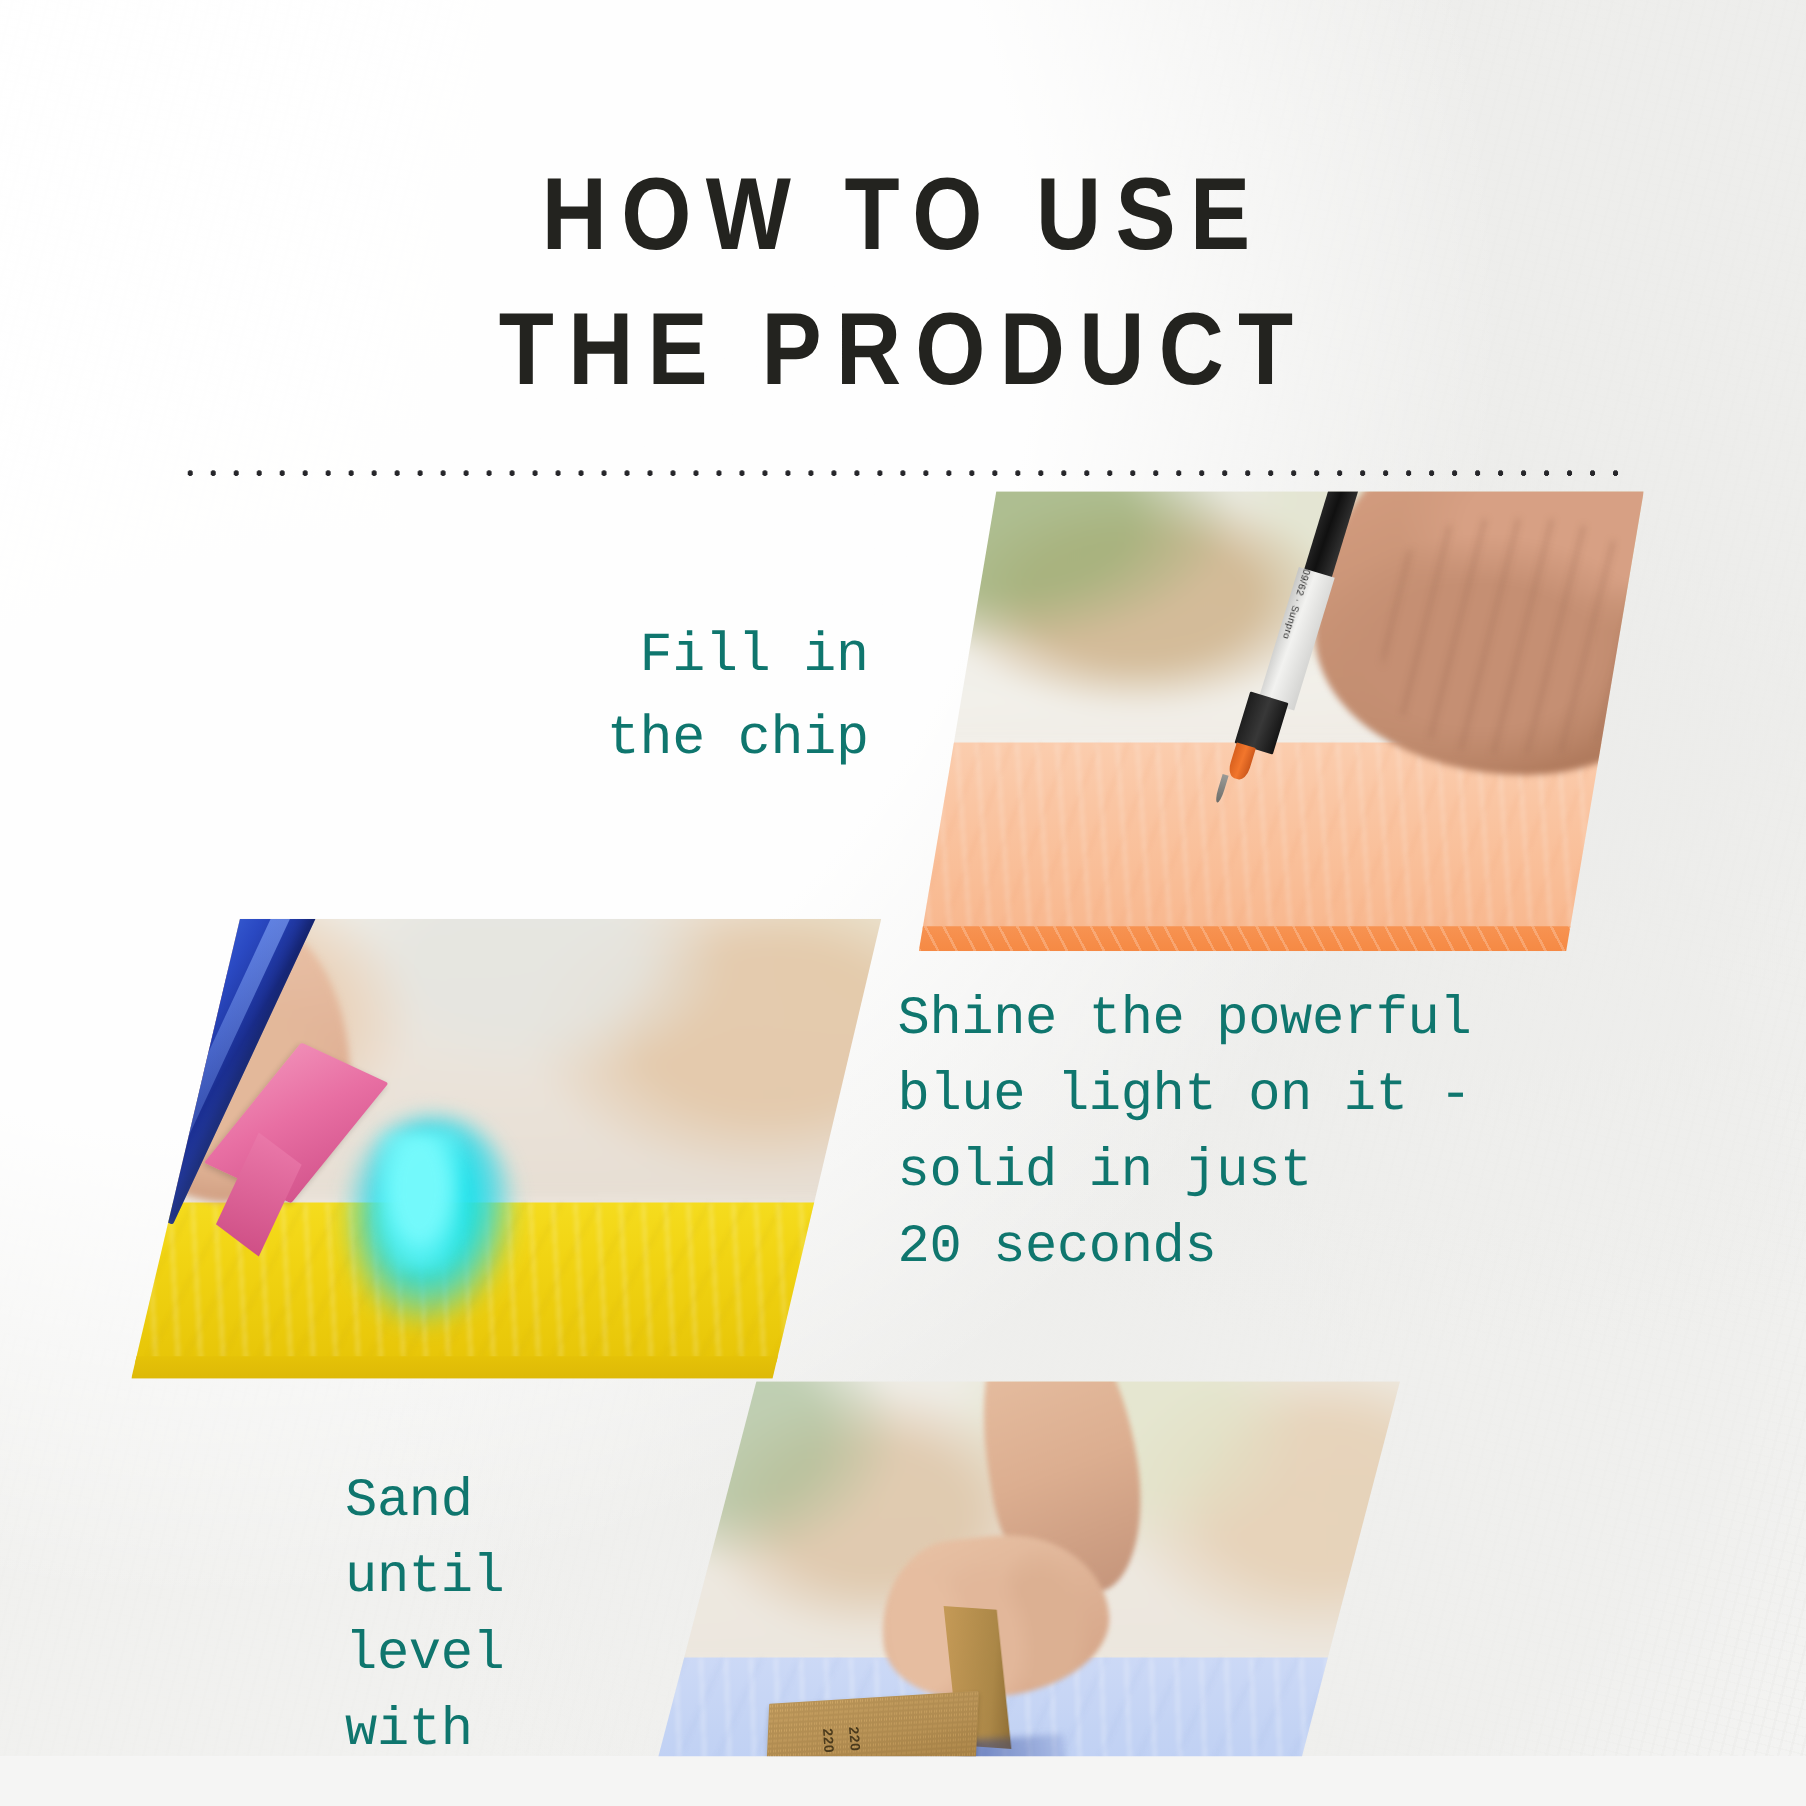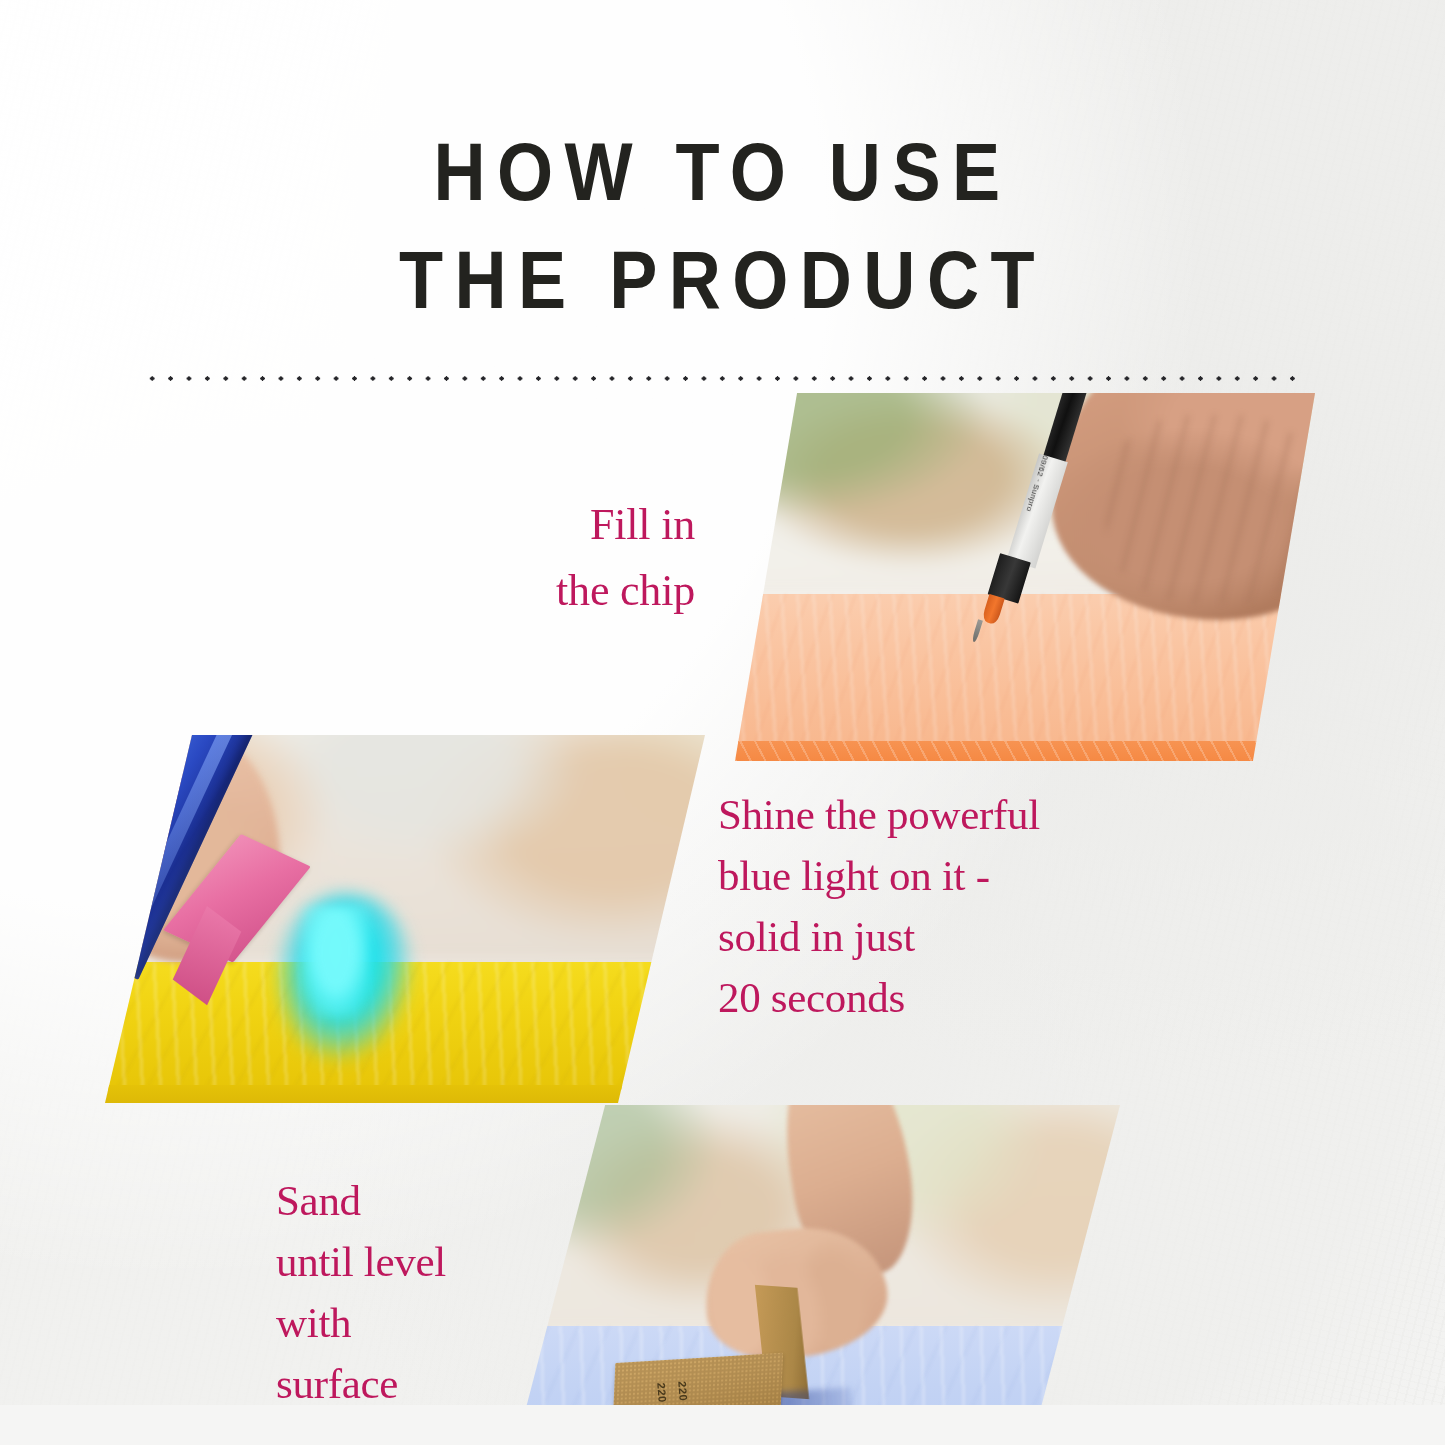--- a/index.html
+++ b/index.html
@@ -360,22 +360,22 @@
     position:absolute; left:43%; top:78%;
     width:12%; height:7%;
     background:linear-gradient(90deg,rgba(30,55,140,.55),rgba(40,70,160,.15));
     filter:blur(3px);
     transform:rotate(-4deg);
   }
 
   
   .caption {
     position:absolute;
-    color:#be185d;
-    font-family:Liberation Serif, serif;
+    color:#0f766e;
+    font-family:Liberation Mono, monospace;
     font-weight:normal;
     z-index:6;
     white-space:pre-line;
   }
   #caption-fill {
     left:470px; top:492px; width:225px;
     text-align:right;
     font-size:44px; line-height:66px;
     letter-spacing:-.2px;
   }

